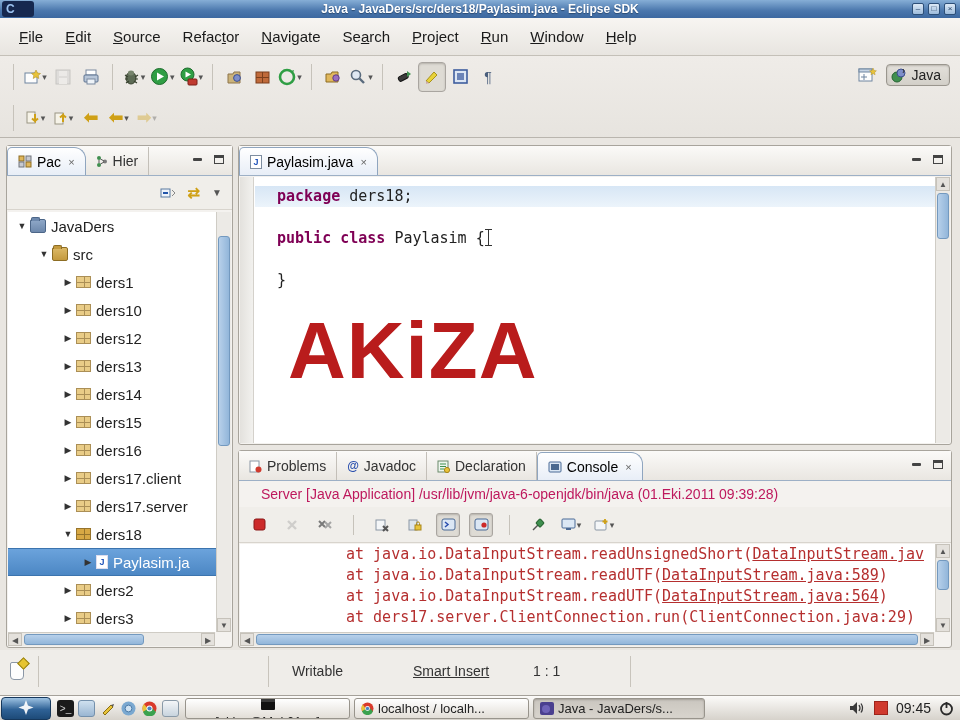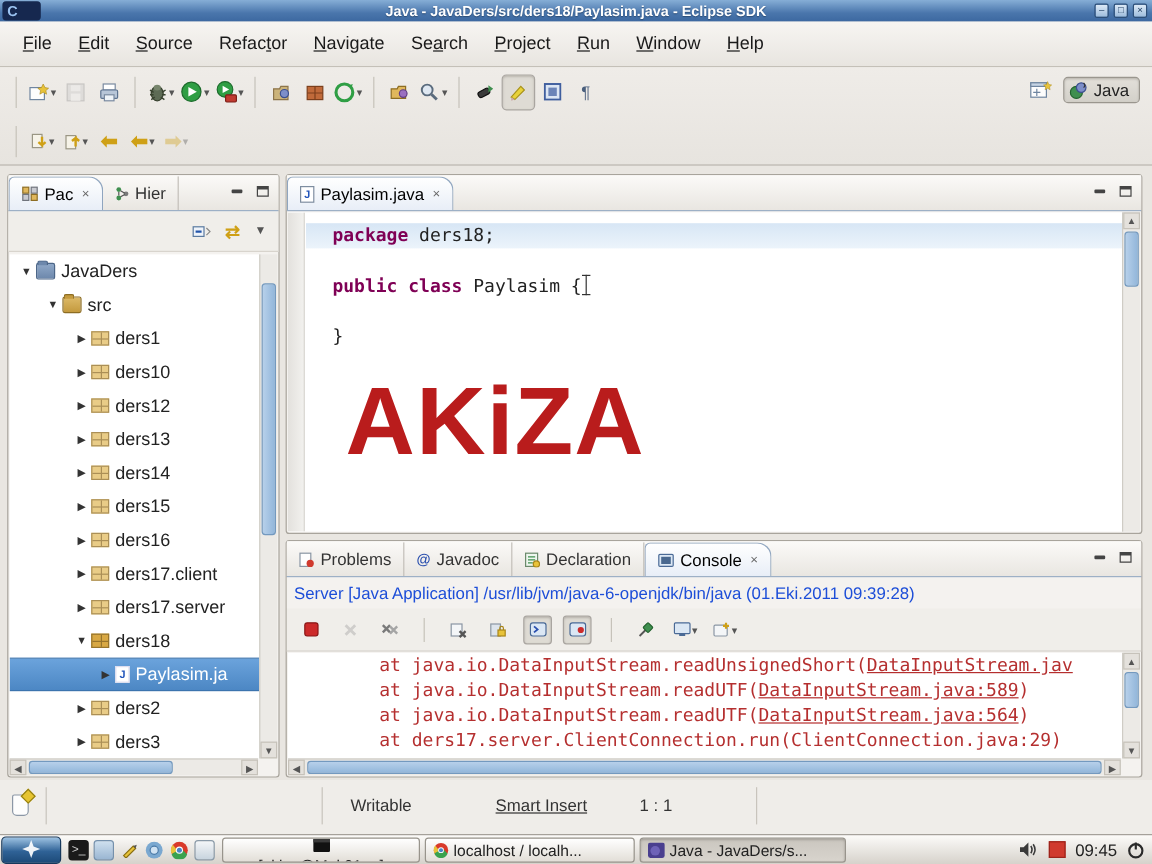--- a/index.html
+++ b/index.html
@@ -106,29 +106,29 @@
   .codeline.hl{background:linear-gradient(#d7e6f5,#ecf4fb);}
   .kw{color:#7f0055;font-weight:bold;}
   #watermark{position:absolute;left:48px;top:128px;font-size:80px;font-weight:bold;
     color:#b91c1c;letter-spacing:1px;z-index:1;}
   #caret{position:absolute;left:248px;top:52px;width:1px;height:17px;background:#333;z-index:3;}
   #caret::before,#caret::after{content:"";position:absolute;left:-3px;width:7px;height:1px;background:#333;}
   #caret::before{top:0;} #caret::after{bottom:0;}
   #editor .vscroll{top:31px;bottom:1px;}
   
   #console{left:238px;top:450px;width:714px;height:198px;}
-  #console-header{height:26px;display:flex;align-items:center;padding-left:6px;
-    font-size:14px;color:#1d4ed8;background:#f4f2ef;}
+  #console-header{height:26px;display:flex;align-items:center;padding-left:22px;
+    font-size:14px;color:#be185d;background:#f4f2ef;}
   #console-toolbar{height:36px;display:flex;align-items:center;gap:9px;padding-left:8px;
     background:#f0eeea;border-bottom:1px solid #d8d4cd;}
   .cbtn{width:24px;height:24px;display:flex;align-items:center;justify-content:center;border-radius:3px;}
   .cbtn.pressed{border:1px solid #a9a5a0;background:#dedbd4;box-shadow:inset 0 1px 2px #b5b1aa;}
   #console-out{position:absolute;left:1px;top:93px;right:16px;bottom:15px;background:#fff;
     overflow:hidden;font-family:"DejaVu Sans Mono",monospace;font-size:15px;color:#b52f2f;}
-  .cline{height:21px;line-height:21px;white-space:pre;padding-left:76px;}
+  .cline{height:21px;line-height:21px;white-space:pre;padding-left:106px;}
   .tracelink{color:#b52f2f;text-decoration:underline;}
   #console .vscroll{top:93px;bottom:15px;}
   
   #statusbar{position:absolute;left:0;top:650px;width:960px;height:45px;background:#efede9;}
   .sb-sep{position:absolute;top:6px;bottom:8px;width:1px;background:#c8c4bc;}
   .sb-text{position:absolute;top:13px;font-size:14px;color:#333;}
   #fastview{position:absolute;left:10px;top:12px;width:14px;height:18px;background:#fdfdfd;
     border:1px solid #8b97a6;border-radius:2px 2px 4px 4px;}
   #fastview::after{content:"";position:absolute;right:-5px;top:-4px;width:7px;height:7px;
     background:#e6c430;border:1px solid #947f12;transform:rotate(45deg);}

